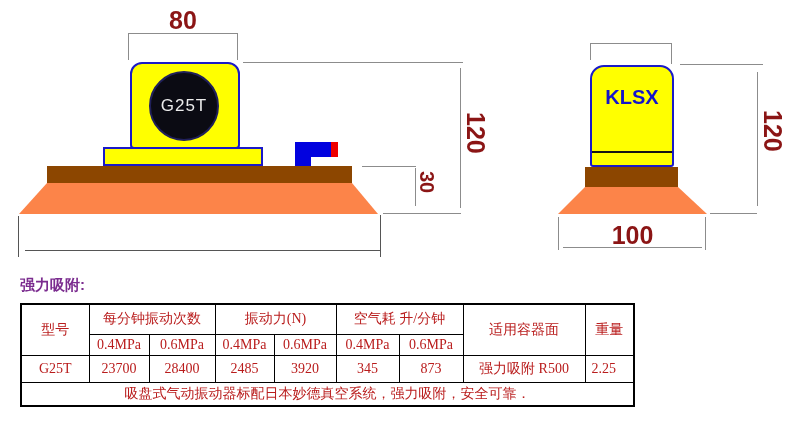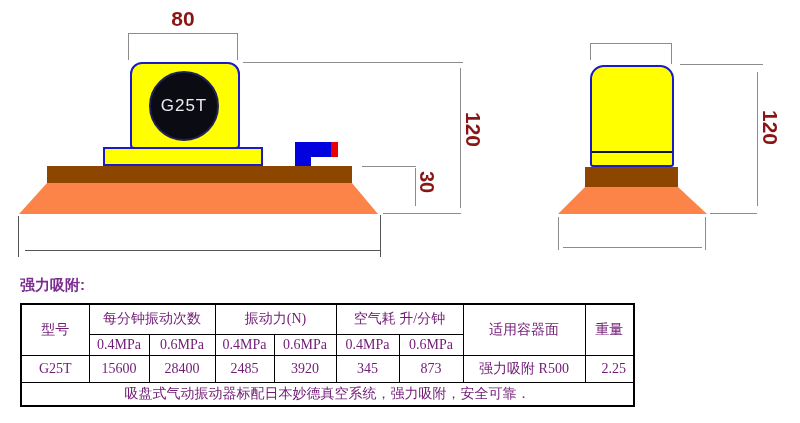--- a/index.html
+++ b/index.html
@@ -3,34 +3,34 @@
 <meta charset="utf-8">
 <style>
   html,body{margin:0;padding:0;background:#fff;}
   .canvas{position:relative;width:800px;height:423px;background:#ffffff;overflow:hidden;
           font-family:"Liberation Sans",sans-serif;}
   .abs{position:absolute;}
   .grp{position:absolute;left:0;top:0;width:100%;height:100%;}
   
   .hline{position:absolute;height:1px;background:#8c8c8c;}
   .vline{position:absolute;width:1px;background:#8c8c8c;}
-  .dimtxt{position:absolute;color:#8b1515;font-weight:bold;font-size:21px;
+  .dimtxt{position:absolute;color:#8b1515;font-weight:bold;font-size:25px;
           font-family:"Liberation Sans",sans-serif;line-height:1;}
   .dimtxt.ctr{text-align:center;}
   .vdim{writing-mode:vertical-rl;text-orientation:mixed;}
   
   .shape{position:absolute;box-sizing:border-box;}
   .body-yellow{background:#ffff00;border:2px solid #1a1ac8;}
   .brown{background:#8c4600;}
   .orange{background:#fc8449;}
   
   .tbl-title{position:absolute;left:20px;top:276px;color:#7b2c8f;font-weight:bold;
              font-size:15px;font-family:"Liberation Sans",sans-serif;}
   table.spec{position:absolute;left:20px;top:303px;width:613px;border-collapse:collapse;
-             table-layout:fixed;font-family:"Liberation Serif",serif;color:#701a75;border-radius:26px;}
+             table-layout:fixed;font-family:"Liberation Serif",serif;color:#b91c1c;border-radius:26px;}
   table.spec{border:2px solid #000;}
   table.spec td,table.spec th{border:1px solid #000;padding:0;font-weight:normal;
              font-size:14px;text-align:center;vertical-align:middle;overflow:hidden;
              white-space:nowrap;}
   td.model-h{text-align:left;padding-left:9px;vertical-align:top;padding-top:6px;font-size:15px;}
   td.note-cell{text-align:left;padding-left:5px;}
 </style>
 </head>
 <body>
 
@@ -72,33 +72,35 @@
   </div>
 
   <div class="grp">
 
     <div class="hline" style="left:590px;top:43px;width:82px;"></div>
     <div class="vline" style="left:590px;top:43px;height:17px;"></div>
     <div class="vline" style="left:671px;top:43px;height:21px;"></div>
 
     <div class="shape body-yellow" style="left:590px;top:65px;width:84px;height:102px;border-radius:14px 14px 3px 3px;"></div>
     <div class="shape" style="left:592px;top:151px;width:80px;height:2px;background:#151515;"></div>
+    <div class="abs" style="left:590px;top:86px;width:84px;text-align:center;color:#1414cc;font-weight:bold;font-size:20px;">KLSX</div>
 
     <div class="shape brown" style="left:585px;top:167px;width:93px;height:20px;"></div>
     <div class="shape orange" style="left:558px;top:187px;width:149px;height:27px;clip-path:polygon(27px 0,120px 0,100% 100%,0 100%);"></div>
 
     <div class="hline" style="left:680px;top:64px;width:83px;"></div>
     <div class="hline" style="left:710px;top:213px;width:47px;"></div>
 
     <div class="vline" style="left:757px;top:72px;height:134px;"></div>
     <div class="dimtxt vdim abs" style="left:760px;top:110px;">120</div>
 
     <div class="vline" style="left:558px;top:217px;height:33px;"></div>
     <div class="vline" style="left:705px;top:217px;height:33px;"></div>
     <div class="hline" style="left:563px;top:247px;width:139px;"></div>
+    <div class="dimtxt ctr abs" style="left:563px;top:223px;width:139px;">100</div>
   </div>
 
   <div class="tbl-title">强力吸附:</div>
 
   <table class="spec">
     <colgroup>
       <col style="width:68px">
         <col style="width:60px">
         <col style="width:66px">
       <col style="width:59px">
@@ -120,28 +122,28 @@
     <tr style="height:21px">
       <td>0.4MPa</td>
       <td>0.6MPa</td>
       <td>0.4MPa</td>
       <td>0.6MPa</td>
       <td>0.4MPa</td>
       <td>0.6MPa</td>
     </tr>
     <tr style="height:27px">
       <td>G25T</td>
-      <td>15600</td>
+      <td>23700</td>
       <td>28400</td>
       <td>2485</td>
       <td>3920</td>
       <td>345</td>
       <td>873</td>
       <td>强力吸附 R500</td>
-      <td style="text-align:left;padding-left:16px;">2.25</td>
+      <td style="text-align:left;padding-left:6px;">2.25</td>
     </tr>
     <tr style="height:24px">
       <td class="note-cell" colspan="9">吸盘式气动振动器标配日本妙德真空系统，强力吸附，安全可靠．</td>
     </tr>
   </tbody>
     </table>
 
 </div>
 
 </body></html>

